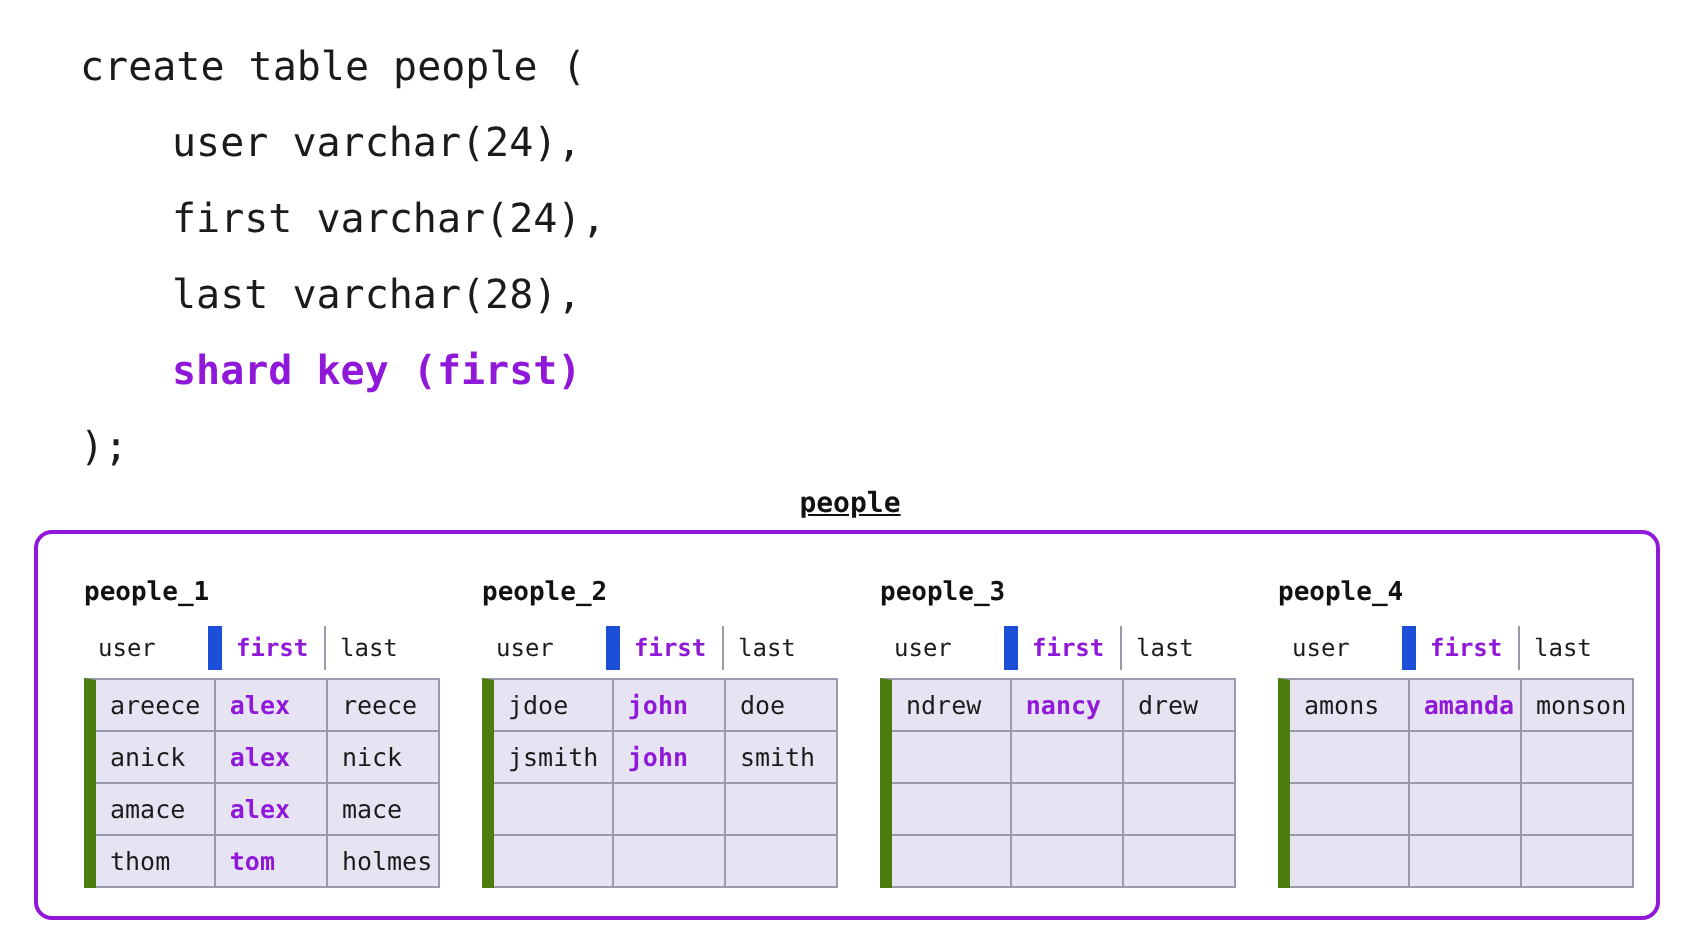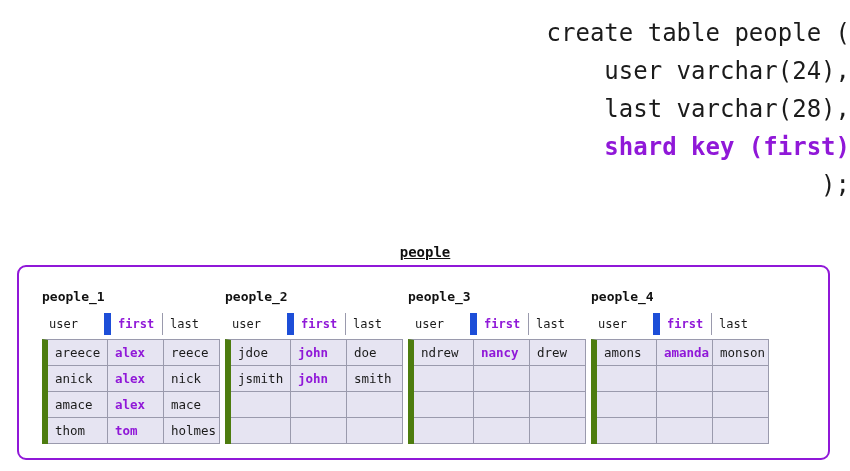--- a/index.html
+++ b/index.html
@@ -18,27 +18,26 @@
   
   .code-block {
     position: absolute;
     left: 0;
     top: 0;
     width: 850px;
     padding-top: 14px;
   }
   .code-line {
     font-family: "DejaVu Sans Mono", monospace;
-    font-size: 24px;
+    font-size: 20px;
     line-height: 38px;
     color: #1b1b1b;
     white-space: pre;
     padding-left: 40px;
     letter-spacing: 0px;
-    text-align: right;
   }
   .code-line.indent {
     padding-left: 86px;
   }
   .code-line.shardkey {
     color: #9018d8;
     font-weight: bold;
   }
 
   
@@ -72,21 +71,21 @@
     position: absolute;
     left: 0;
     top: 0;
     width: 100%;
     height: 100%;
     display: flex;
     flex-direction: row;
     align-items: flex-start;
     padding: 22px 0 0 23px;
     box-sizing: border-box;
-    gap: 5px;
+    gap: 21px;
   }
 
   .shard {
     width: 178px;
     flex: 0 0 178px;
   }
 
   .shard-name {
     font-family: "DejaVu Sans Mono", monospace;
     font-size: 13px;
@@ -160,20 +159,21 @@
     font-weight: bold;
   }
   .shard-row .dcell.c-last  { width: 58px; }
 </style>
 </head>
 <body>
 
 <div class="code-block" id="code-block">
     <div class="code-line">create table people (</div>
     <div class="code-line indent">user varchar(24),</div>
+    <div class="code-line indent">first varchar(24),</div>
     <div class="code-line indent">last varchar(28),</div>
     <div class="code-line indent shardkey">shard key (first)</div>
     <div class="code-line">);</div>
   </div>
 
 <div class="table-title">people</div>
 
 <div class="shard-container">
   <div class="shards-row" id="shard-list">
       <div class="shard">

